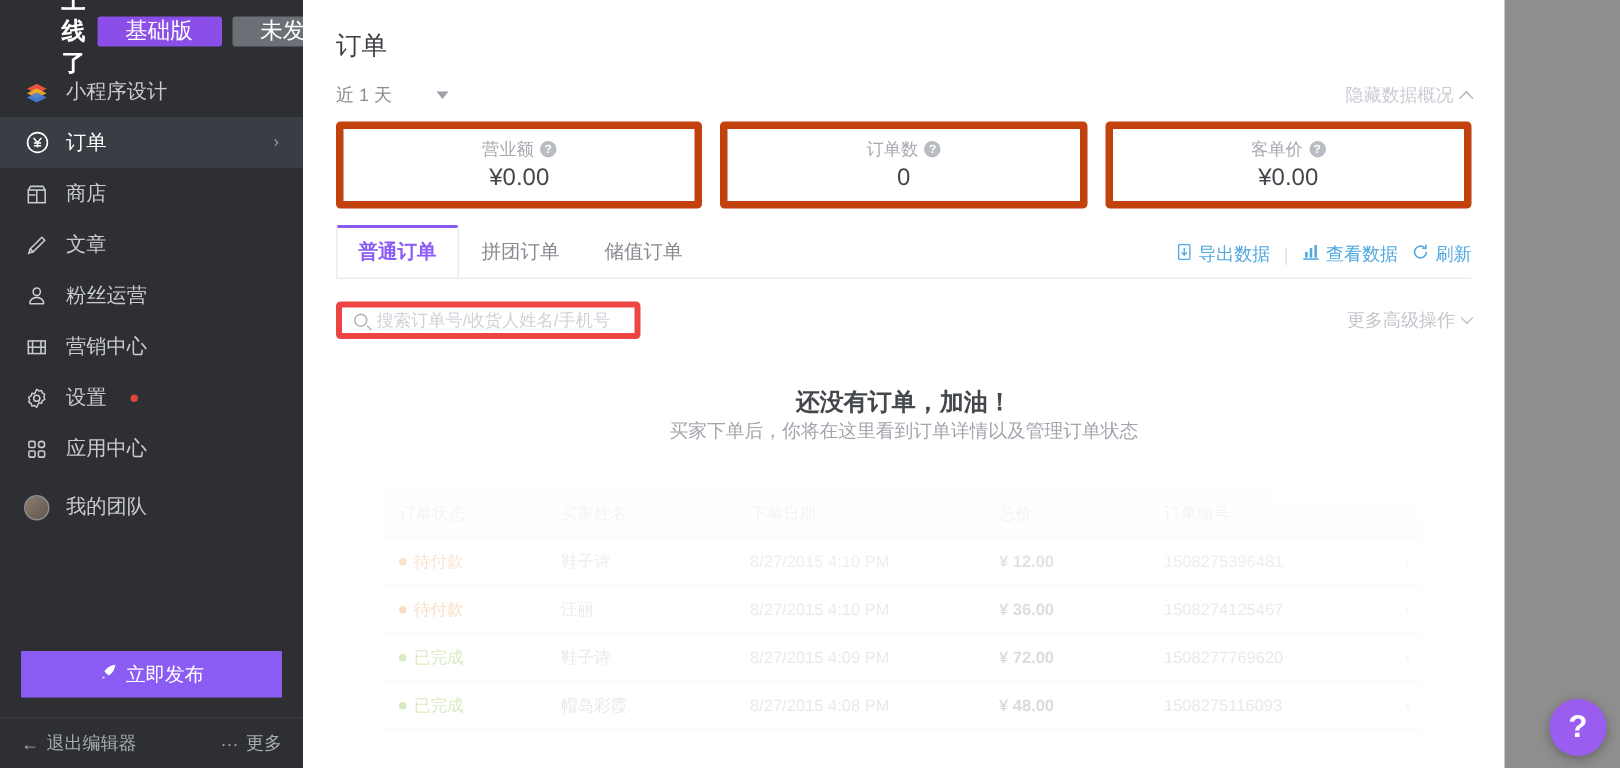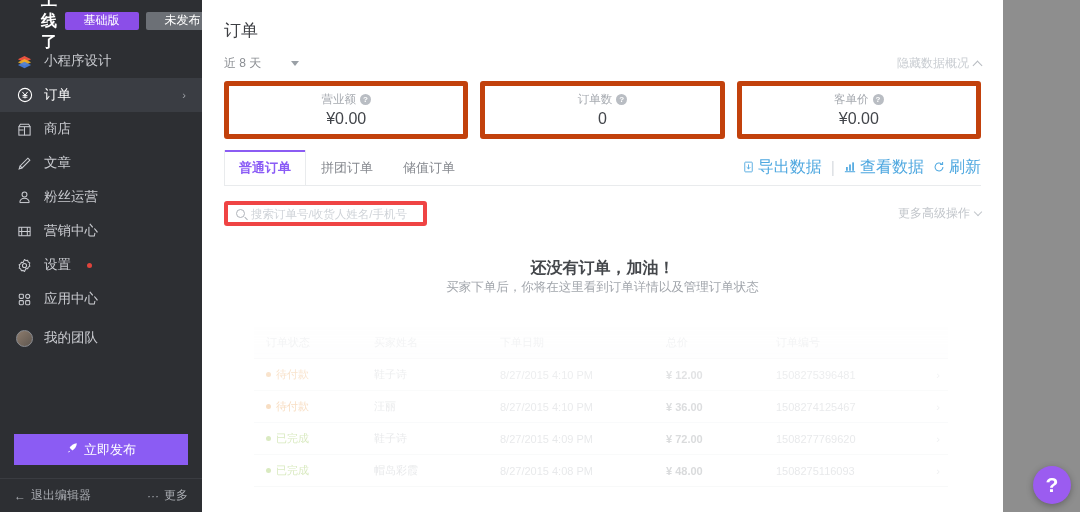--- a/index.html
+++ b/index.html
@@ -35,21 +35,21 @@
   .brand-row {
     height: 42px; display: flex; align-items: center; gap: 7px;
     padding: 0 0 0 17px;
     margin-left: 24px;
   }
   .brand-logo {
     color: #fff; font-size: 16px; font-weight: bold; letter-spacing: .5px;
     font-family: "DejaVu Sans", sans-serif;
   }
   .badge {
-    font-size: 12px; padding: 2px 19px; border-radius: 2px; color: #fff;
+    font-size: 15px; padding: 2px 19px; border-radius: 2px; color: #fff;
     line-height: 1.1; white-space: nowrap;
   }
   .badge.pro { background: #8b4ee8; }
   .badge.unpub { background: #6c7076; }
 
   .nav { margin-top: 2px; }
   .nav-item {
     display: flex; align-items: center; gap: 11px;
     height: 34px; padding: 0 16px; cursor: pointer;
     font-size: 13.5px; color: #c9cbd0; position: relative; text-align: center;
@@ -148,21 +148,21 @@
     content: ""; position: absolute; left: 0; right: 0; top: -9px; height: 2px;
     background: #8b5cf3;
   }
   .tab.active::after {
     content: ""; position: absolute; left: 0; right: 0; top: -9px; bottom: 0;
     border-left: 1px solid #e9ebed; border-right: 1px solid #e9ebed;
     pointer-events: none;
   }
   .toolbar-actions {
     margin-left: auto; display: flex; align-items: center; gap: 9px;
-    padding-bottom: 7px; font-size: 16px; color: #4fa8e0;
+    padding-bottom: 7px; font-size: 12px; color: #4fa8e0;
   }
   .ta { display: inline-flex; align-items: center; gap: 4px; cursor: pointer; }
   .ta-sep { color: #d9dde1; }
 
   .filter-row {
     display: flex; align-items: center; padding: 15px 22px 0 22px;
   }
   .search-box {
     width: 203px; height: 25px; border: 4px solid #ef4444; border-radius: 3px;
     display: flex; align-items: center; gap: 6px; padding: 0 8px;
@@ -372,21 +372,21 @@
       </div>
     </div>
   </aside>
 
   <section class="main">
 
     <h1 class="page-title">订单</h1>
 
     <div class="range-row">
       <div class="range-select">
-        <span>近 8 天</span>
+        <span>近 1 天</span>
         <span class="caret-down"></span>
       </div>
       <div class="hide-overview">
         <span>隐藏数据概况</span>
         <span class="chev-up"></span>
       </div>
     </div>
 
     <div class="stats">
       <div class="stat-card">

